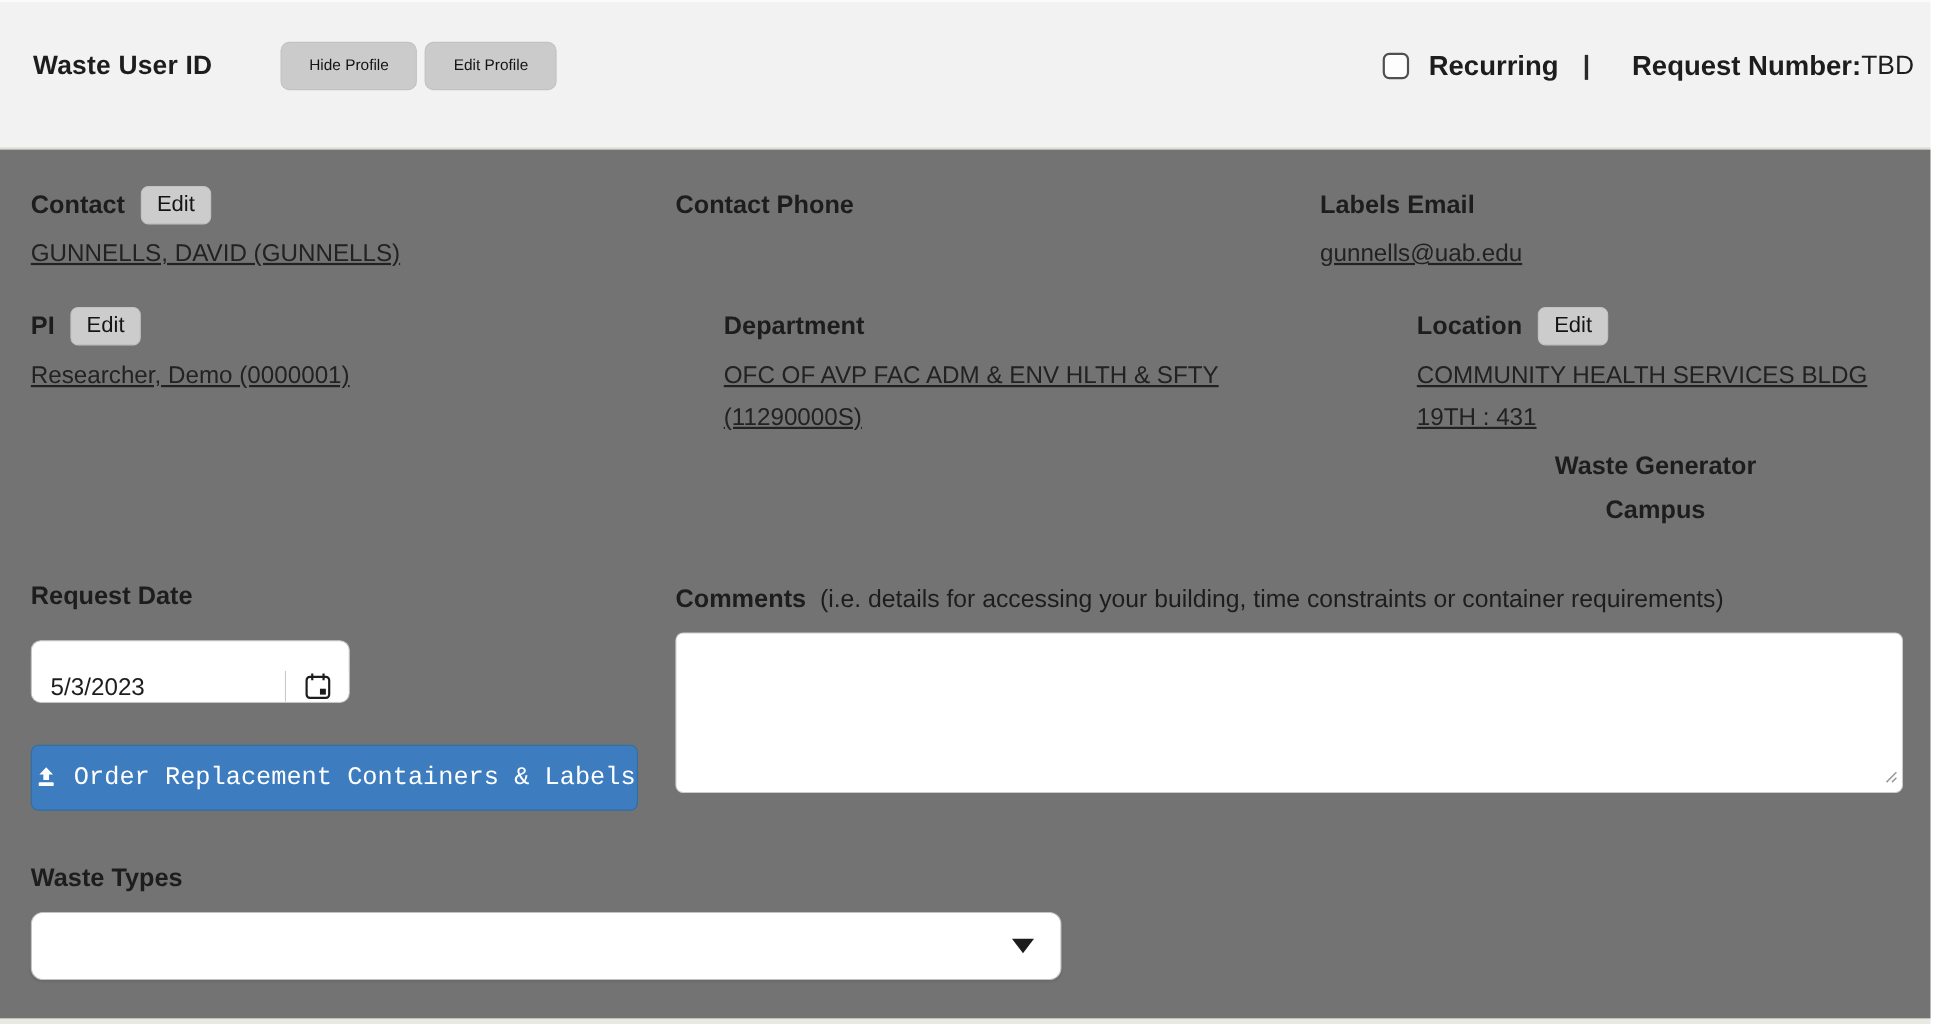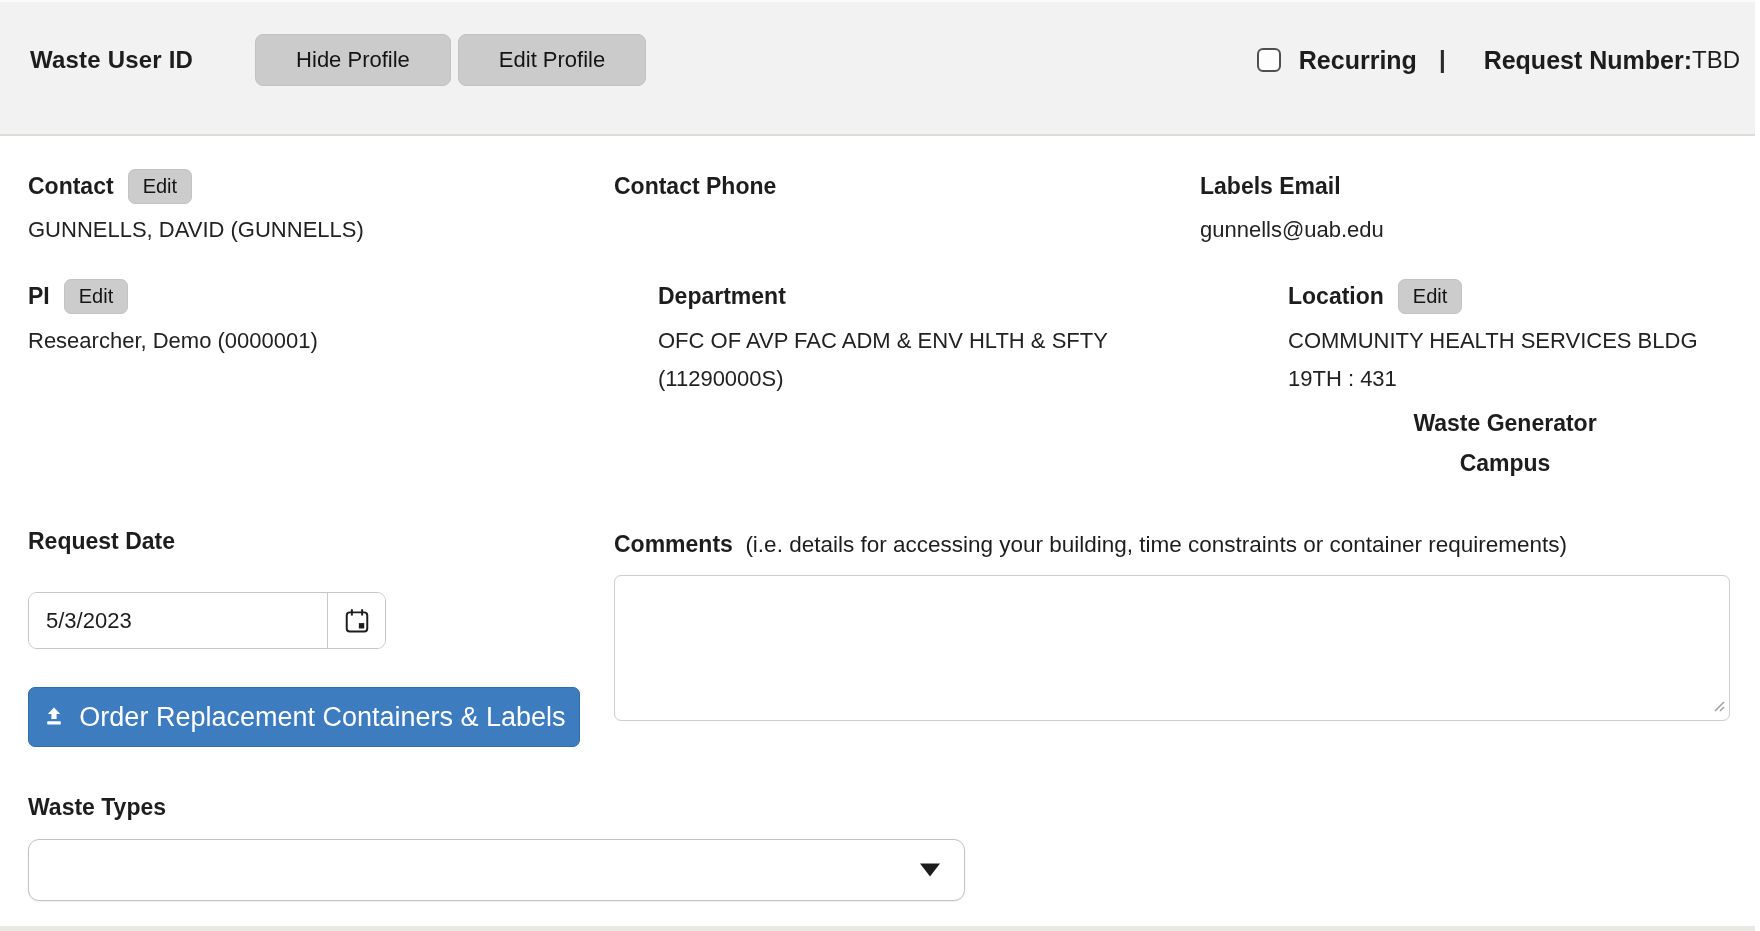--- a/index.html
+++ b/index.html
@@ -12,77 +12,77 @@
   
   .hdr {
     height:136px; background:#f2f2f2;
     border-top:2px solid #fbfbfb;
     border-bottom:2px solid #ddddd6;
     display:flex; align-items:center;
     padding:0 20px 16px 30px;
   }
   .hdr-title { font-size:24px; font-weight:700; letter-spacing:.2px; }
   .gray-btn {
-    font-family:inherit; font-size:22px; color:#141414;
+    font-family:inherit; font-size:14px; color:#141414;
     background:#cbcbcb; border:1px solid #c2c2c2; border-radius:8px;
-    padding:13px 40px; cursor:pointer; line-height:1.1;
+    padding:13px 25px; cursor:pointer; line-height:1.1;
   }
   .hdr .gray-btn.first { margin-left:62px; }
   .hdr .gray-btn + .gray-btn { margin-left:7px; }
   .hdr-right { margin-left:auto; display:flex; align-items:center; }
   .chk {
     width:24px; height:24px; border:2px solid #4f4f4f; border-radius:6px;
     background:#fdfdfd; display:inline-block; cursor:pointer;
   }
   .hdr-right .lbl-bold { font-size:25px; font-weight:700; }
   .recurring-lbl { margin-left:18px; }
   .pipe { margin:0 38px 0 22px; font-size:24px; font-weight:600; color:#2a2a2a; }
   .req-num-val { font-size:24px; font-weight:400; }
 
   
-  .panel { background:#ffffff; height:790px; padding:30px 30px 0 28px; overflow:hidden; }
+  .panel { background:#737373; height:790px; padding:30px 30px 0 28px; overflow:hidden; }
 
   .grid-row { display:flex; }
   .gcol1 { width:586px; flex:none; padding-right:48px; }
   .gcol2 { width:586px; flex:none; padding-right:48px; }
   .gcol3 { flex:1; padding-right:8px; }
 
   .f-label { font-size:23px; font-weight:700; min-height:40px; display:flex; align-items:center; }
   .edit-btn {
     font-family:inherit; font-size:20px; color:#141414;
     background:#cccccc; border:1px solid #c3c3c3; border-radius:7px;
     padding:5px 14px; margin-left:14px; cursor:pointer; line-height:1.15;
   }
-  .f-value { font-size:22px; color:#222; line-height:1.72; margin-top:5px; }
+  .f-value { font-size:22px; color:#222; line-height:1.72; margin-top:5px;text-decoration:underline; }
   .rowB { margin-top:28px;gap:44px; }
   .sub-bold { font-size:23px; font-weight:700; margin-top:13px;text-align:center; }
 
   
   .rowC { display:flex; margin-top:44px; }
   .rowC-left { width:586px; flex:none; }
   .rowC-right { flex:1; padding-right:0; }
 
   .date-group {
-    margin-top:31px; width:358px; height:57px; background:#ffffff;
-    border:1px solid #c6c6c6; border-radius:9px; display:flex; overflow:hidden;
+    margin-top:21px; width:290px; height:57px; background:#ffffff;
+    border:1px solid #c6c6c6; border-radius:9px; display:flex; overflow:hidden;align-items:flex-end;
   }
   .date-input {
     flex:1; border:none; outline:none; font-family:inherit;
     font-size:22px; color:#1d1d1d; padding:0 0 0 17px; background:#fff; min-width:0;
   }
   .cal-btn {
     width:58px; flex:none; background:#fff; border:none;
     border-left:1px solid #c9c9c9; display:flex; align-items:center;
     justify-content:center; cursor:pointer;
   }
 
   .order-btn {
     margin-top:38px; width:552px; height:60px;
     background:#3c7cbf; border:1px solid #2f6fa4; border-radius:7px;
-    color:#fff; font-family:Liberation Sans, sans-serif; font-size:27px;
+    color:#fff; font-family:Liberation Mono, monospace; font-size:23px;
     display:flex; align-items:center; justify-content:center; gap:13px; cursor:pointer;
   }
 
   .comments-label { width:1000px; font-size:22.5px; line-height:2.05; }
   .comments-label b { font-size:23px; font-weight:700; }
   .comments-wrap { position:relative; margin-top:6px; width:1116px; max-width:100%; }
   .comments-area {
     width:100%; height:146px; background:#fff;
     border:1px solid #cdcdcd; border-radius:7px; resize:none;
     font-family:inherit; font-size:21px; padding:10px 14px; outline:none;

